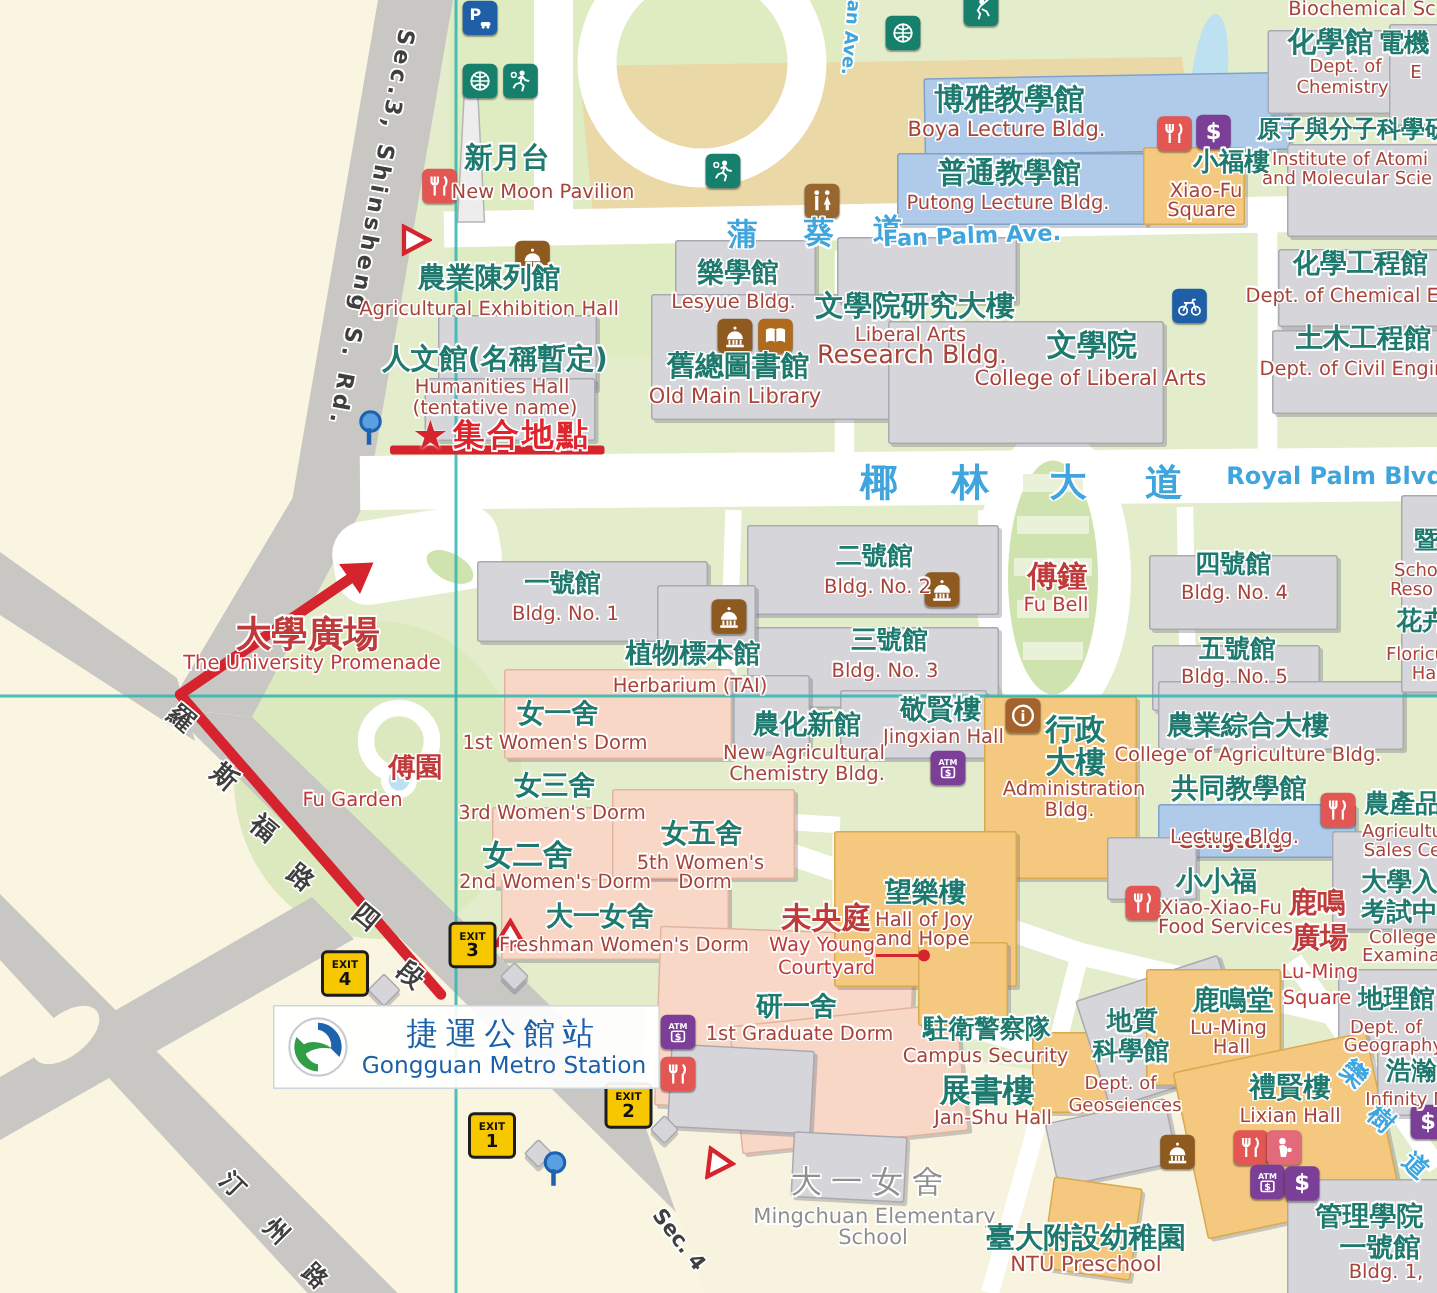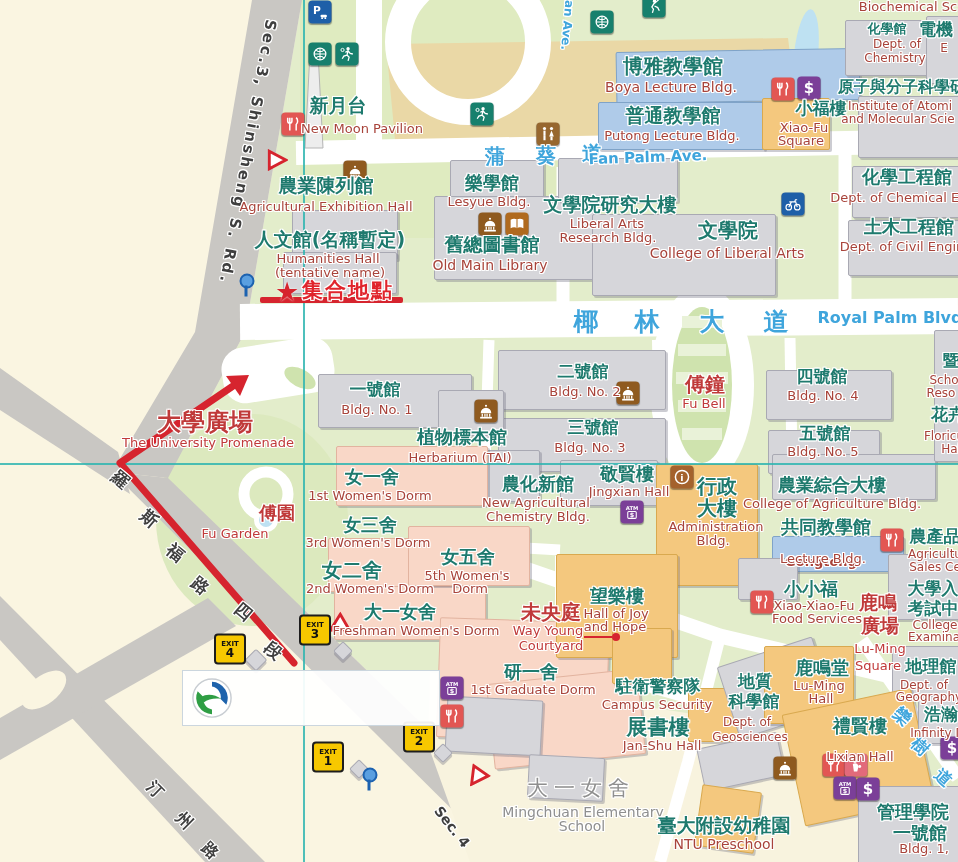--- a/index.html
+++ b/index.html
@@ -174,20 +174,24 @@
   <div id="star" style="left: 287px; top: 291px;">★</div>
   <div class="lbl meet" id="meetlbl" style="font-size: 21px; left: 348px; top: 290px; transform: translate(-50%, -50%);">集合地點</div>
 
   <div id="metrocard">
     <svg width="42" height="42" viewBox="0 0 44 44" style="margin-left:8px">
       <circle cx="22" cy="22" r="20" fill="#fff" stroke="#C8CDD2" stroke-width="1.5"></circle>
       <path d="M22 5a17 17 0 0 1 15 24l-6-6a11 11 0 0 0-9-13z" fill="#1E63AC"></path>
       <path d="M22 39a17 17 0 0 1-15-24l6 6a11 11 0 0 0 9 13z" fill="#2F9E44"></path>
       <path d="M11 21c5-4 14-3 21 2-7-1-14 0-19 4z" fill="#2F9E44"></path>
     </svg>
+    <div class="mtxt">
+      <div class="mzh">捷運公館站</div>
+      <div class="men">Gongguan Metro Station</div>
+    </div>
   </div>
 
 <div class="lbl dark" style="left: 247px; top: 152px; font-size: 15px; letter-spacing: 3px; transform: translate(-50%, -50%) rotate(100deg);">Sec.3, Shinsheng S. Rd.</div>
     <div class="lbl road" style="left: 567px; top: 25px; font-size: 12px; transform: translate(-50%, -50%) rotate(95deg);">an Ave.</div>
     <div class="lbl road" style="left: 495px; top: 156px; font-size: 20px; transform: translate(-50%, -50%) rotate(0deg);">蒲</div>
     <div class="lbl road" style="left: 546px; top: 155px; font-size: 20px; transform: translate(-50%, -50%) rotate(0deg);">葵</div>
     <div class="lbl road" style="left: 592px; top: 153px; font-size: 20px; transform: translate(-50%, -50%) rotate(0deg);">道</div>
     <div class="lbl road" style="left: 648px; top: 158px; font-size: 15px; transform: translate(-50%, -50%) rotate(-2deg);">Fan Palm Ave.</div>
     <div class="lbl road" style="left: 586px; top: 322px; font-size: 25px; transform: translate(-50%, -50%) rotate(0deg);">椰</div>
     <div class="lbl road" style="left: 647px; top: 322px; font-size: 25px; transform: translate(-50%, -50%) rotate(0deg);">林</div>
@@ -213,34 +217,34 @@
     <div class="lbl en" style="left: 326px; top: 207px; font-size: 13px; transform: translate(-50%, -50%) rotate(0deg);">Agricultural Exhibition Hall</div>
     <div class="lbl zh" style="left: 330px; top: 240px; font-size: 19px; transform: translate(-50%, -50%) rotate(0deg);">人文館(名稱暫定)</div>
     <div class="lbl en" style="left: 328px; top: 259px; font-size: 13px; transform: translate(-50%, -50%) rotate(0deg);">Humanities Hall</div>
     <div class="lbl en" style="left: 330px; top: 273px; font-size: 13px; transform: translate(-50%, -50%) rotate(0deg);">(tentative name)</div>
     <div class="lbl zh" style="left: 492px; top: 183px; font-size: 18px; transform: translate(-50%, -50%) rotate(0deg);">樂學館</div>
     <div class="lbl en" style="left: 489px; top: 202px; font-size: 13px; transform: translate(-50%, -50%) rotate(0deg);">Lesyue Bldg.</div>
     <div class="lbl zh" style="left: 492px; top: 245px; font-size: 19px; transform: translate(-50%, -50%) rotate(0deg);">舊總圖書館</div>
     <div class="lbl en" style="left: 490px; top: 265px; font-size: 14px; transform: translate(-50%, -50%) rotate(0deg);">Old Main Library</div>
     <div class="lbl zh" style="left: 610px; top: 205px; font-size: 19px; transform: translate(-50%, -50%) rotate(0deg);">文學院研究大樓</div>
     <div class="lbl en" style="left: 607px; top: 224px; font-size: 13px; transform: translate(-50%, -50%) rotate(0deg);">Liberal Arts</div>
-    <div class="lbl en" style="left: 608px; top: 238px; font-size: 13px; transform: translate(-50%, -50%) rotate(0deg);">Research Bldg.</div>
+    <div class="lbl en" style="left: 608px; top: 238px; font-size: 17px; transform: translate(-50%, -50%) rotate(0deg);">Research Bldg.</div>
     <div class="lbl zh" style="left: 728px; top: 230px; font-size: 20px; transform: translate(-50%, -50%) rotate(0deg);">文學院</div>
     <div class="lbl en" style="left: 727px; top: 253px; font-size: 14px; transform: translate(-50%, -50%) rotate(0deg);">College of Liberal Arts</div>
     <div class="lbl zh" style="left: 673px; top: 66px; font-size: 20px; transform: translate(-50%, -50%) rotate(0deg);">博雅教學館</div>
     <div class="lbl en" style="left: 671px; top: 87px; font-size: 14px; transform: translate(-50%, -50%) rotate(0deg);">Boya Lecture Bldg.</div>
     <div class="lbl zh" style="left: 673px; top: 116px; font-size: 19px; transform: translate(-50%, -50%) rotate(0deg);">普通教學館</div>
     <div class="lbl en" style="left: 672px; top: 136px; font-size: 13px; transform: translate(-50%, -50%) rotate(0deg);">Putong Lecture Bldg.</div>
     <div class="lbl zh" style="left: 821px; top: 109px; font-size: 17px; transform: translate(-50%, -50%) rotate(0deg);">小福樓</div>
     <div class="lbl en" style="left: 804px; top: 128px; font-size: 13px; transform: translate(-50%, -50%) rotate(0deg);">Xiao-Fu</div>
     <div class="lbl en" style="left: 801px; top: 141px; font-size: 13px; transform: translate(-50%, -50%) rotate(0deg);">Square</div>
     <div class="lbl zh" style="left: 902px; top: 87px; font-size: 16px; transform: translate(-50%, -50%) rotate(0deg);">原子與分子科學研</div>
     <div class="lbl en" style="left: 900px; top: 106px; font-size: 12px; transform: translate(-50%, -50%) rotate(0deg);">Institute of Atomi</div>
     <div class="lbl en" style="left: 898px; top: 119px; font-size: 12px; transform: translate(-50%, -50%) rotate(0deg);">and Molecular Scie</div>
-    <div class="lbl zh" style="left: 887px; top: 29px; font-size: 13px; transform: translate(-50%, -50%) rotate(0deg);">化學館</div>
+    <div class="lbl zh" style="left: 887px; top: 29px; font-size: 19px; transform: translate(-50%, -50%) rotate(0deg);">化學館</div>
     <div class="lbl en" style="left: 897px; top: 44px; font-size: 12px; transform: translate(-50%, -50%) rotate(0deg);">Dept. of</div>
     <div class="lbl en" style="left: 895px; top: 58px; font-size: 12px; transform: translate(-50%, -50%) rotate(0deg);">Chemistry</div>
     <div class="lbl zh" style="left: 936px; top: 30px; font-size: 17px; transform: translate(-50%, -50%) rotate(0deg);">電機</div>
     <div class="lbl en" style="left: 944px; top: 48px; font-size: 12px; transform: translate(-50%, -50%) rotate(0deg);">E</div>
     <div class="lbl en" style="left: 908px; top: 7px; font-size: 13px; transform: translate(-50%, -50%) rotate(0deg);">Biochemical Sc</div>
     <div class="lbl zh" style="left: 907px; top: 177px; font-size: 18px; transform: translate(-50%, -50%) rotate(0deg);">化學工程館</div>
     <div class="lbl en" style="left: 903px; top: 198px; font-size: 13px; transform: translate(-50%, -50%) rotate(0deg);">Dept. of Chemical Eng</div>
     <div class="lbl zh" style="left: 909px; top: 227px; font-size: 18px; transform: translate(-50%, -50%) rotate(0deg);">土木工程館</div>
     <div class="lbl en" style="left: 906px; top: 247px; font-size: 13px; transform: translate(-50%, -50%) rotate(0deg);">Dept. of Civil Engine</div>
     <div class="lbl zh" style="left: 375px; top: 390px; font-size: 17px; transform: translate(-50%, -50%) rotate(0deg);">一號館</div>
@@ -319,21 +323,21 @@
     <div class="lbl zh" style="left: 933px; top: 589px; font-size: 17px; transform: translate(-50%, -50%) rotate(0deg);">大學入</div>
     <div class="lbl zh" style="left: 933px; top: 609px; font-size: 17px; transform: translate(-50%, -50%) rotate(0deg);">考試中</div>
     <div class="lbl en" style="left: 935px; top: 625px; font-size: 12px; transform: translate(-50%, -50%) rotate(0deg);">College</div>
     <div class="lbl en" style="left: 934px; top: 637px; font-size: 12px; transform: translate(-50%, -50%) rotate(0deg);">Examina</div>
     <div class="lbl zh" style="left: 931px; top: 667px; font-size: 17px; transform: translate(-50%, -50%) rotate(0deg);">地理館</div>
     <div class="lbl en" style="left: 924px; top: 685px; font-size: 12px; transform: translate(-50%, -50%) rotate(0deg);">Dept. of</div>
     <div class="lbl en" style="left: 929px; top: 697px; font-size: 12px; transform: translate(-50%, -50%) rotate(0deg);">Geography</div>
     <div class="lbl zh" style="left: 941px; top: 715px; font-size: 17px; transform: translate(-50%, -50%) rotate(0deg);">浩瀚</div>
     <div class="lbl en" style="left: 938px; top: 733px; font-size: 12px; transform: translate(-50%, -50%) rotate(0deg);">Infinity M</div>
     <div class="lbl zh" style="left: 860px; top: 726px; font-size: 18px; transform: translate(-50%, -50%) rotate(0deg);">禮賢樓</div>
-    <div class="lbl en" style="left: 860px; top: 745px; font-size: 13px; transform: translate(-50%, -50%) rotate(0deg); margin-top: 12px;">Lixian Hall</div>
+    <div class="lbl en" style="left: 860px; top: 745px; font-size: 13px; transform: translate(-50%, -50%) rotate(0deg);">Lixian Hall</div>
     <div class="lbl red" style="left: 705px; top: 384px; font-size: 20px; transform: translate(-50%, -50%) rotate(0deg);">傅鐘</div>
     <div class="lbl redp" style="left: 704px; top: 404px; font-size: 13px; transform: translate(-50%, -50%) rotate(0deg);">Fu Bell</div>
     <div class="lbl red" style="left: 233px; top: 513px; font-size: 18px; transform: translate(-50%, -50%) rotate(0deg); margin-left: 44px;">傅園</div>
     <div class="lbl redp" style="left: 235px; top: 534px; font-size: 13px; transform: translate(-50%, -50%) rotate(0deg);">Fu Garden</div>
     <div class="lbl red" style="left: 205px; top: 423px; font-size: 24px; transform: translate(-50%, -50%) rotate(0deg);">大學廣場</div>
     <div class="lbl redp" style="left: 208px; top: 443px; font-size: 13px; transform: translate(-50%, -50%) rotate(0deg);">The University Promenade</div>
     <div class="lbl red" style="left: 551px; top: 612px; font-size: 20px; transform: translate(-50%, -50%) rotate(0deg);">未央庭</div>
     <div class="lbl redp" style="left: 548px; top: 631px; font-size: 13px; transform: translate(-50%, -50%) rotate(0deg);">Way Young</div>
     <div class="lbl redp" style="left: 551px; top: 646px; font-size: 13px; transform: translate(-50%, -50%) rotate(0deg);">Courtyard</div>
     <div class="lbl red" style="left: 878px; top: 603px; font-size: 19px; transform: translate(-50%, -50%) rotate(0deg);">鹿鳴</div>

